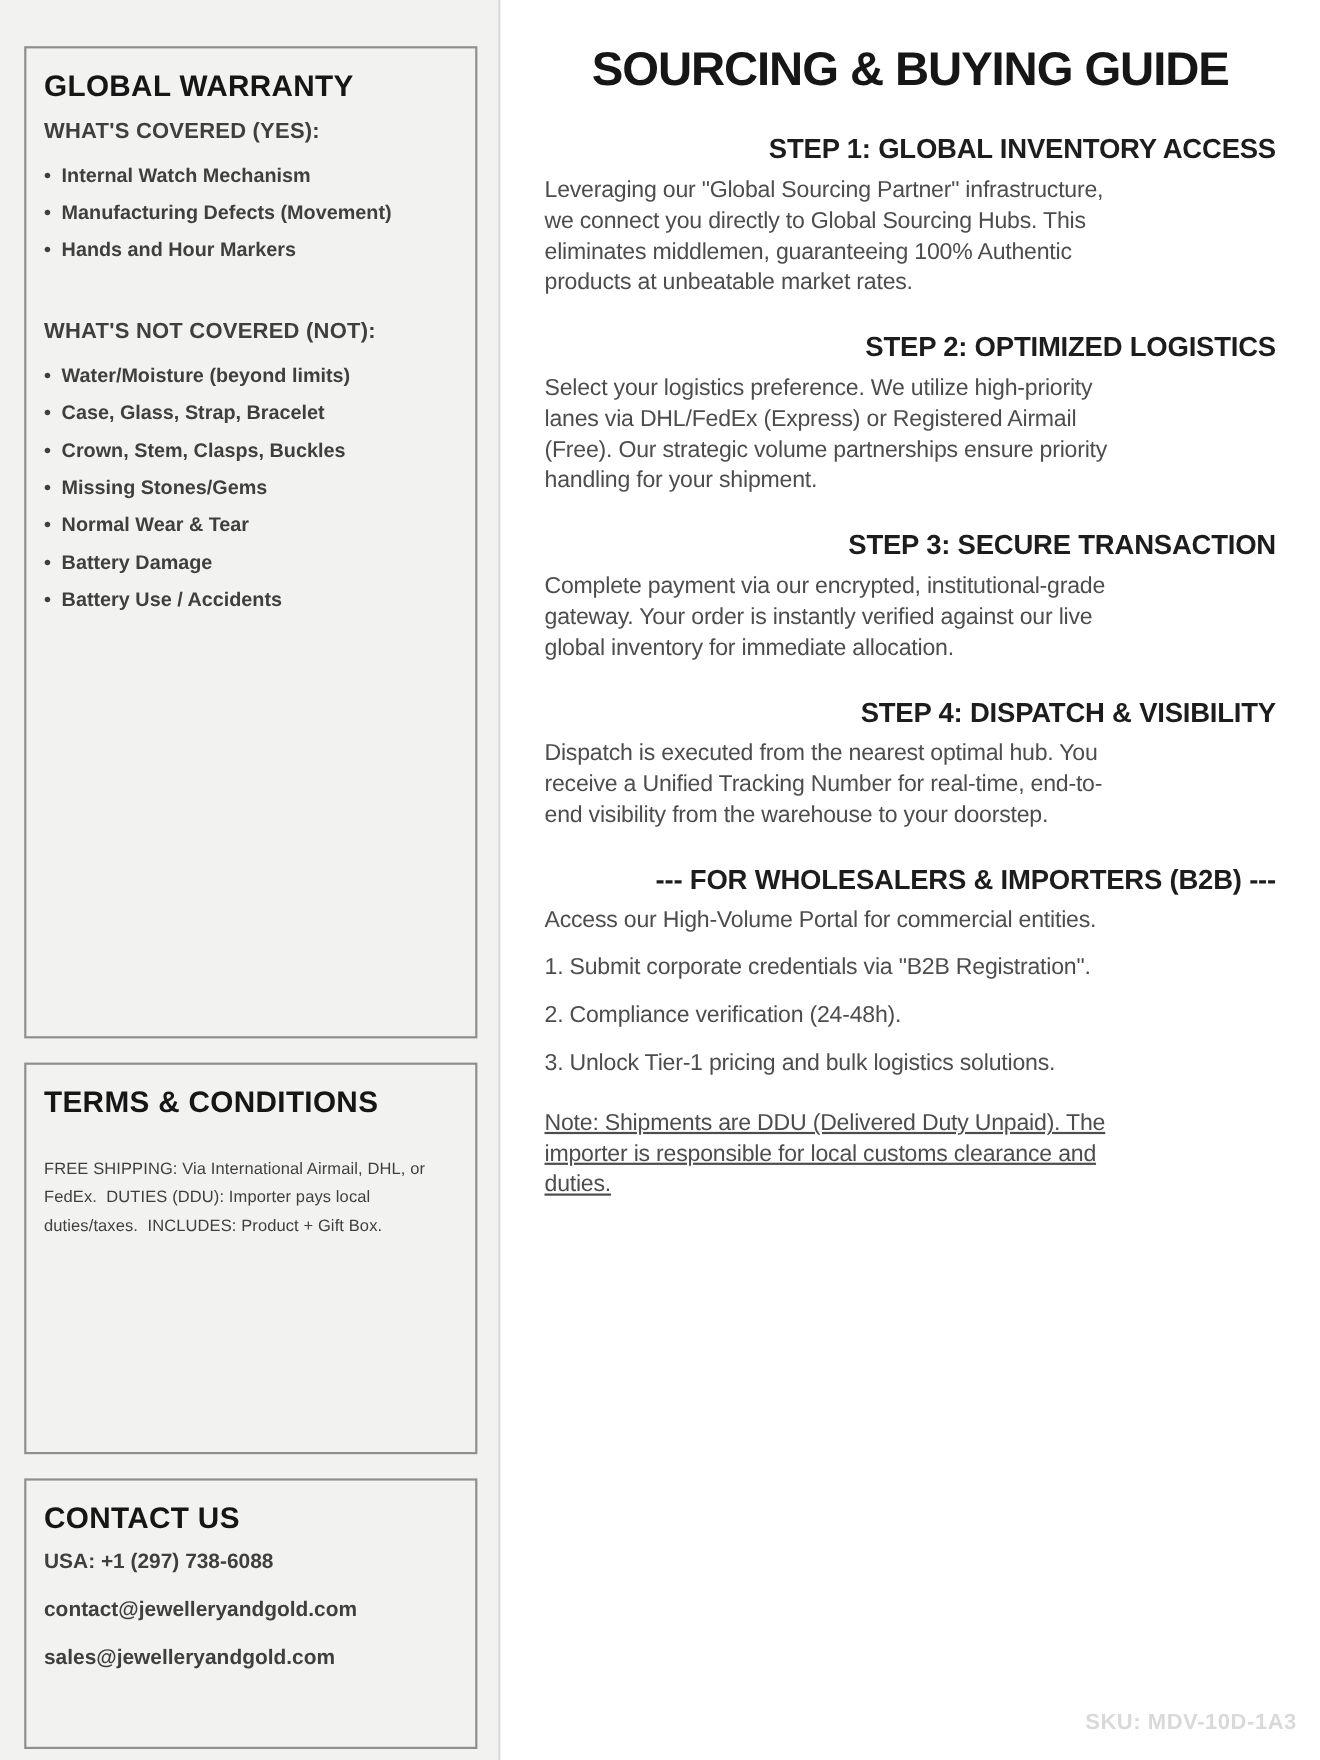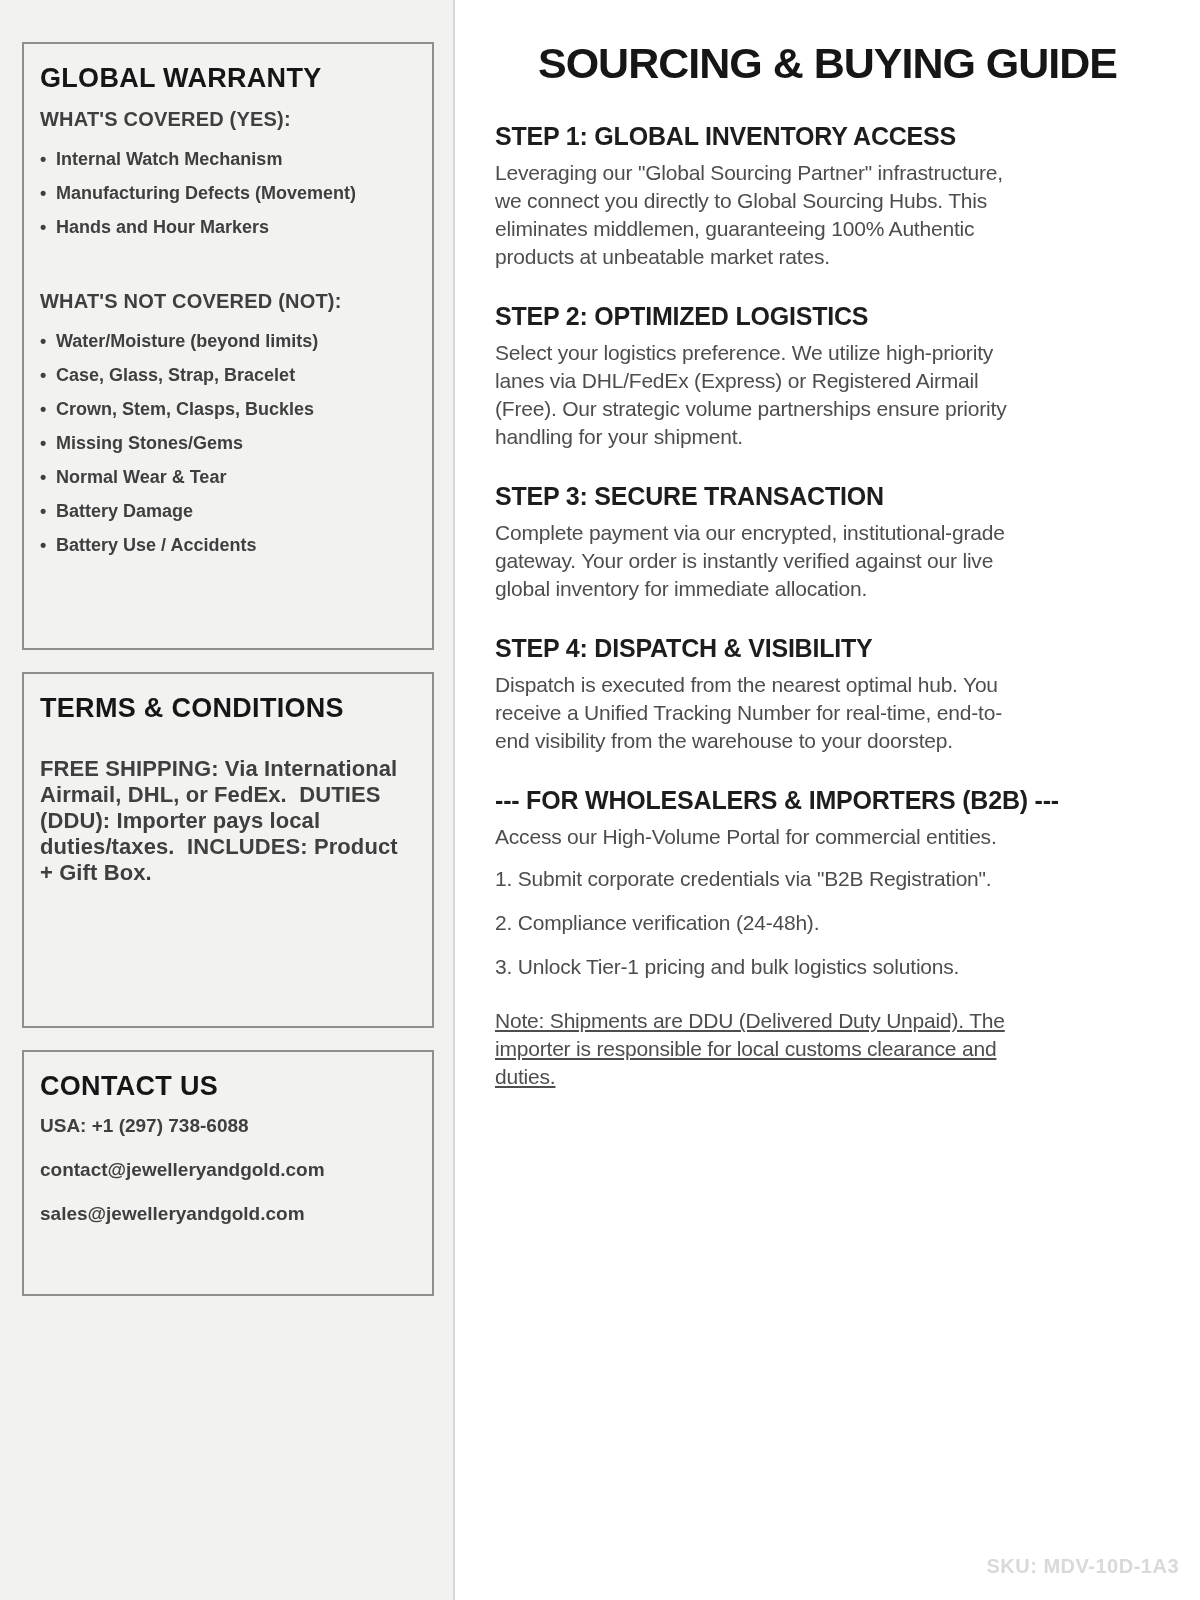--- a/index.html
+++ b/index.html
@@ -25,21 +25,21 @@
     width:455px;flex:0 0 455px;background:var(--sidebar-bg);
     border-right:2px solid var(--divider);
     padding:42px 19px 0 22px;
   }
   .panel{
     border:2px solid var(--panel-border);
     padding:18px 16px;
     margin-bottom:22px;
     background:var(--sidebar-bg);
   }
-  .panel-warranty{height:608px;}
+  .panel-warranty{height:902px;}
   .panel-terms{height:356px;}
   .panel-contact{height:246px;}
   .panel h2{
     font-size:27px;font-weight:800;color:var(--heading-text);
     letter-spacing:0.3px;margin:0 0 12px;line-height:1.2;
   }
   .panel h3{
     font-size:20px;font-weight:700;color:var(--sidebar-text);
     margin:2px 0 10px;line-height:1.3;letter-spacing:0.2px;
   }
@@ -49,40 +49,40 @@
     font-size:18px;font-weight:700;color:var(--sidebar-text);
     line-height:34px;
   }
   .bullet-item .bullet{
     width:16px;flex:0 0 16px;text-align:left;font-size:18px;line-height:34px;
   }
   .footnote{
     margin-top:44px;font-size:19px;font-weight:700;color:var(--footnote-text);
   }
   .terms-body{
-    font-size:22px;font-weight:700;color:var(--sidebar-text);
+    font-size:15px;font-weight:400;color:var(--sidebar-text);
     line-height:26px;letter-spacing:0.1px;margin-top:32px;
   }
   .contact-line{
     font-size:19px;font-weight:700;color:var(--sidebar-text);
     margin:0 0 19px;line-height:1.3;
   }
   
   .main{
     flex:1;position:relative;background:var(--page-bg);
     padding:40px 40px 0 40px;
   }
   .main-title{
     font-size:43px;font-weight:800;color:var(--heading-text);
     text-align:center;letter-spacing:-1px;line-height:1.1;
     margin:0 0 34px;white-space:nowrap;
   }
   .step h2,.b2b-heading{
     font-size:25px;font-weight:700;color:#1d1d1d;
-    letter-spacing:-0.2px;margin:0 0 8px;line-height:1.2;
+    letter-spacing:-0.2px;margin:0 0 8px;line-height:1.2;text-align:right;
   }
   .step p,.b2b p{
     font-size:21px;font-weight:400;color:var(--body-text);
     line-height:28px;max-width:540px;letter-spacing:-0.2px;
   }
   .step p{margin:0 0 30px;}
   .b2b-intro{margin:0 0 14px;}
   .b2b-item{margin:0 0 16px;}
   .b2b-note{margin:26px 0 0;text-decoration:underline;}
   .sku{

